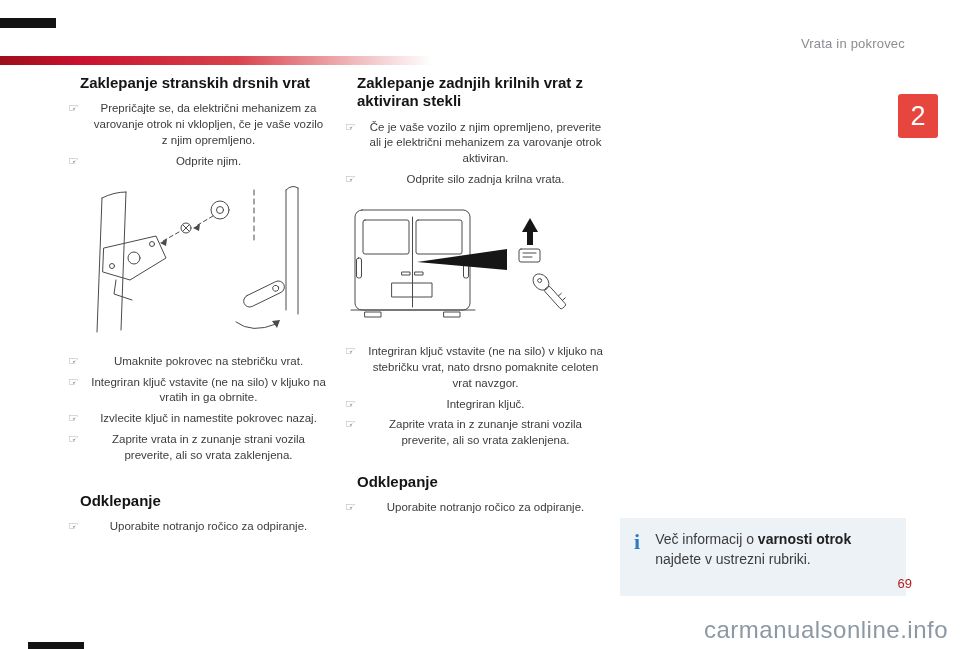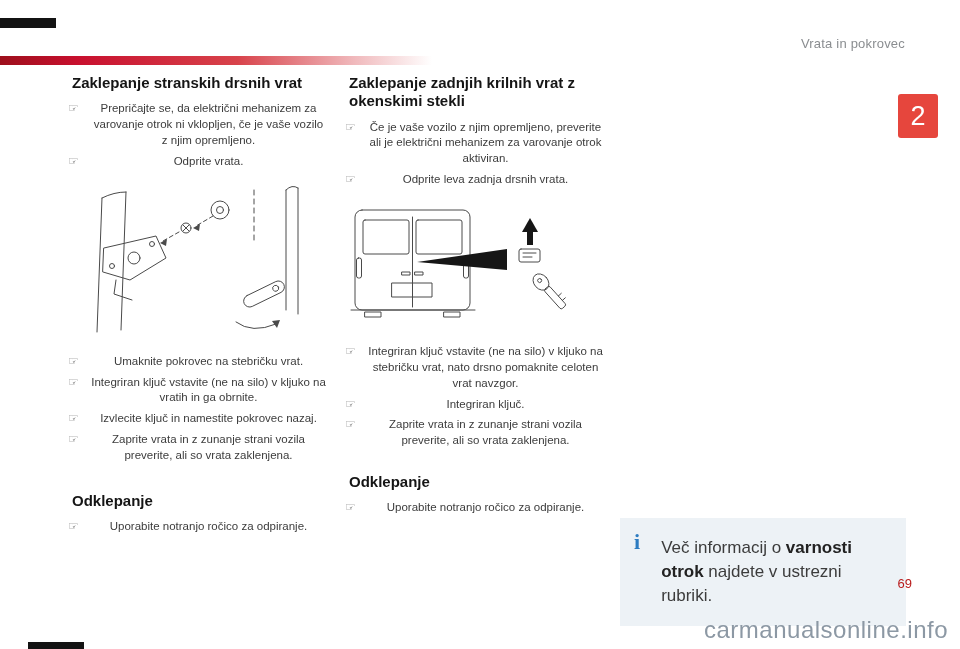--- a/index.html
+++ b/index.html
@@ -22,21 +22,21 @@
   }
   .chapter-tab{
     position:absolute;top:94px;right:22px;width:40px;height:44px;
     background:#e6463d;border-radius:3px;color:#fff;
     display:flex;align-items:center;justify-content:center;
     font-size:27px;font-weight:400;
   }
   .col{position:absolute;top:74px;width:258px;}
   .col-left{left:68px;}
   .col-mid{left:345px;}
-  h2{font-size:15px;font-weight:700;color:#151515;margin:0 4px 9px;line-height:1.22;}
+  h2{font-size:15px;font-weight:700;color:#151515;margin:0 12px 9px;line-height:1.22;}
   h2.unlock-left{margin-top:28px;}
   h2.unlock-mid{margin-top:24px;}
   ul.instr{list-style:none;margin:0;padding:0;}
   ul.instr li{
     display:flex;gap:7px;margin:0 0 5px;
     font-size:11.5px;line-height:1.38;color:#3c3c3c;
   }
   .bi{
     flex:0 0 16px;color:#6f6f6f;font-size:12px;line-height:1.3;
     font-family:"DejaVu Sans", sans-serif;
@@ -49,21 +49,21 @@
   .info-box{
     position:absolute;left:620px;top:518px;width:260px;min-height:54px;
     background:#edf2f6;padding:12px 14px 12px 12px;
     display:flex;gap:11px;align-items:flex-start;
   }
   .info-icon{
     color:#2d7cc1;font-weight:700;font-size:22px;line-height:.95;
     font-family:"Liberation Serif", serif;
     padding:2px 4px 0 2px;
   }
-  .info-text{margin:6px;font-size:17px;line-height:1.42;color:#3c3c3c;}
+  .info-text{margin:0;font-size:14px;line-height:1.42;color:#3c3c3c;}
   .info-text strong{font-weight:700;color:#222;}
   .page-number{
     position:absolute;top:576px;right:48px;
     font-size:13px;font-weight:400;color:#b91c1c;
   }
   .watermark{
     position:absolute;top:616px;right:12px;
     font-size:24px;color:#8c98a4;letter-spacing:.5px;
   }
 </style>
@@ -82,21 +82,21 @@
   <section class="col col-left">
     <h2>Zaklepanje stranskih drsnih vrat</h2>
 
     <ul class="instr">
       <li>
         <span class="bi">☞</span>
         <span class="bt">Prepričajte se, da električni mehanizem za varovanje otrok ni vklopljen, če je vaše vozilo z njim opremljeno.</span>
       </li>
       <li>
         <span class="bi">☞</span>
-        <span class="bt">Odprite vrata.</span>
+        <span class="bt">Odprite njim.</span>
       </li>
     </ul>
 
     <svg class="illus illus-left" width="255" height="158" viewBox="0 0 255 158" fill="none" stroke="#4a4a4a" stroke-width="1" stroke-linecap="round" stroke-linejoin="round">
 
       <path d="M34 16 L29 150"></path>
       <path d="M58 10 L53 148"></path>
       <path d="M34 16 Q46 10 58 10"></path>
 
       <path d="M36 66 L88 54 L98 76 L62 98 L35 90 Z"></path>
@@ -151,30 +151,30 @@
     <h2 class="unlock-left">Odklepanje</h2>
     <ul class="instr">
       <li>
         <span class="bi">☞</span>
         <span class="bt">Uporabite notranjo ročico za odpiranje.</span>
       </li>
     </ul>
   </section>
 
   <section class="col col-mid">
-    <h2>Zaklepanje zadnjih krilnih vrat z okenskimi stekli</h2>
+    <h2>Zaklepanje zadnjih krilnih vrat z aktiviran stekli</h2>
 
     <ul class="instr">
       <li>
         <span class="bi">☞</span>
         <span class="bt">Če je vaše vozilo z njim opremljeno, preverite ali je električni mehanizem za varovanje otrok aktiviran.</span>
       </li>
       <li>
         <span class="bi">☞</span>
-        <span class="bt">Odprite leva zadnja drsnih vrata.</span>
+        <span class="bt">Odprite silo zadnja krilna vrata.</span>
       </li>
     </ul>
 
     <svg class="illus illus-mid" width="250" height="140" viewBox="0 0 250 140" fill="none" stroke="#4a4a4a" stroke-width="1" stroke-linecap="round" stroke-linejoin="round">
 
       <rect x="10" y="16" width="115" height="100" rx="7"></rect>
       <rect x="18" y="26" width="46" height="34" rx="2"></rect>
       <rect x="71" y="26" width="46" height="34" rx="2"></rect>
       <line x1="67.5" y1="23" x2="67.5" y2="113"></line>
       <rect x="47" y="89" width="40" height="14"></rect>

